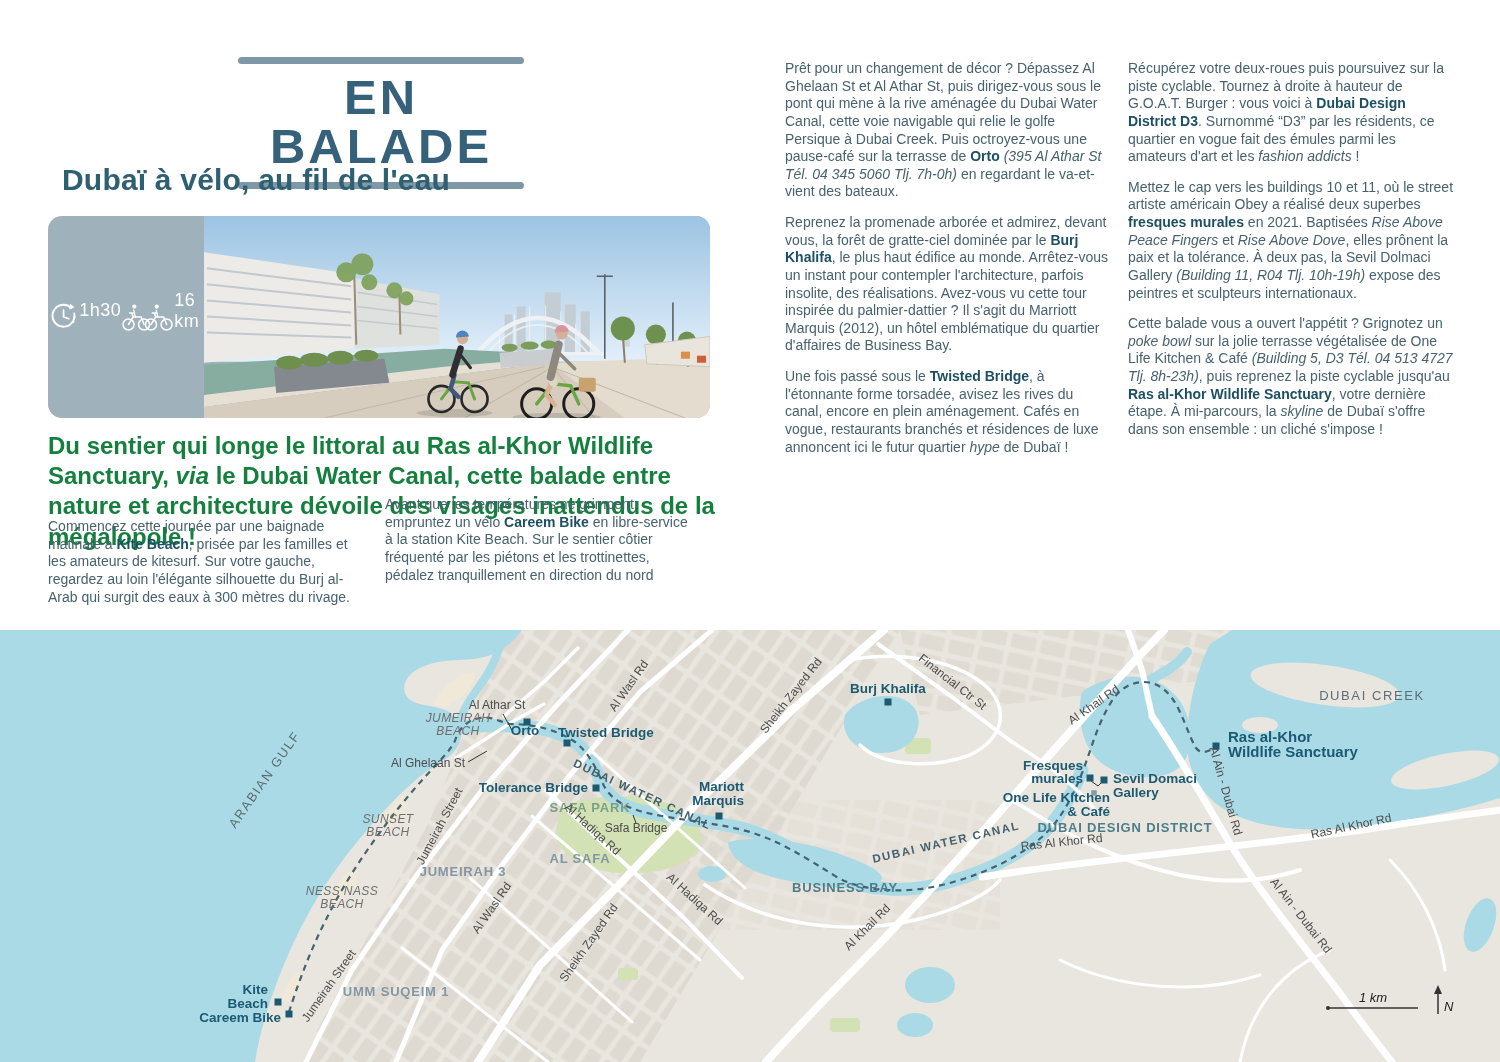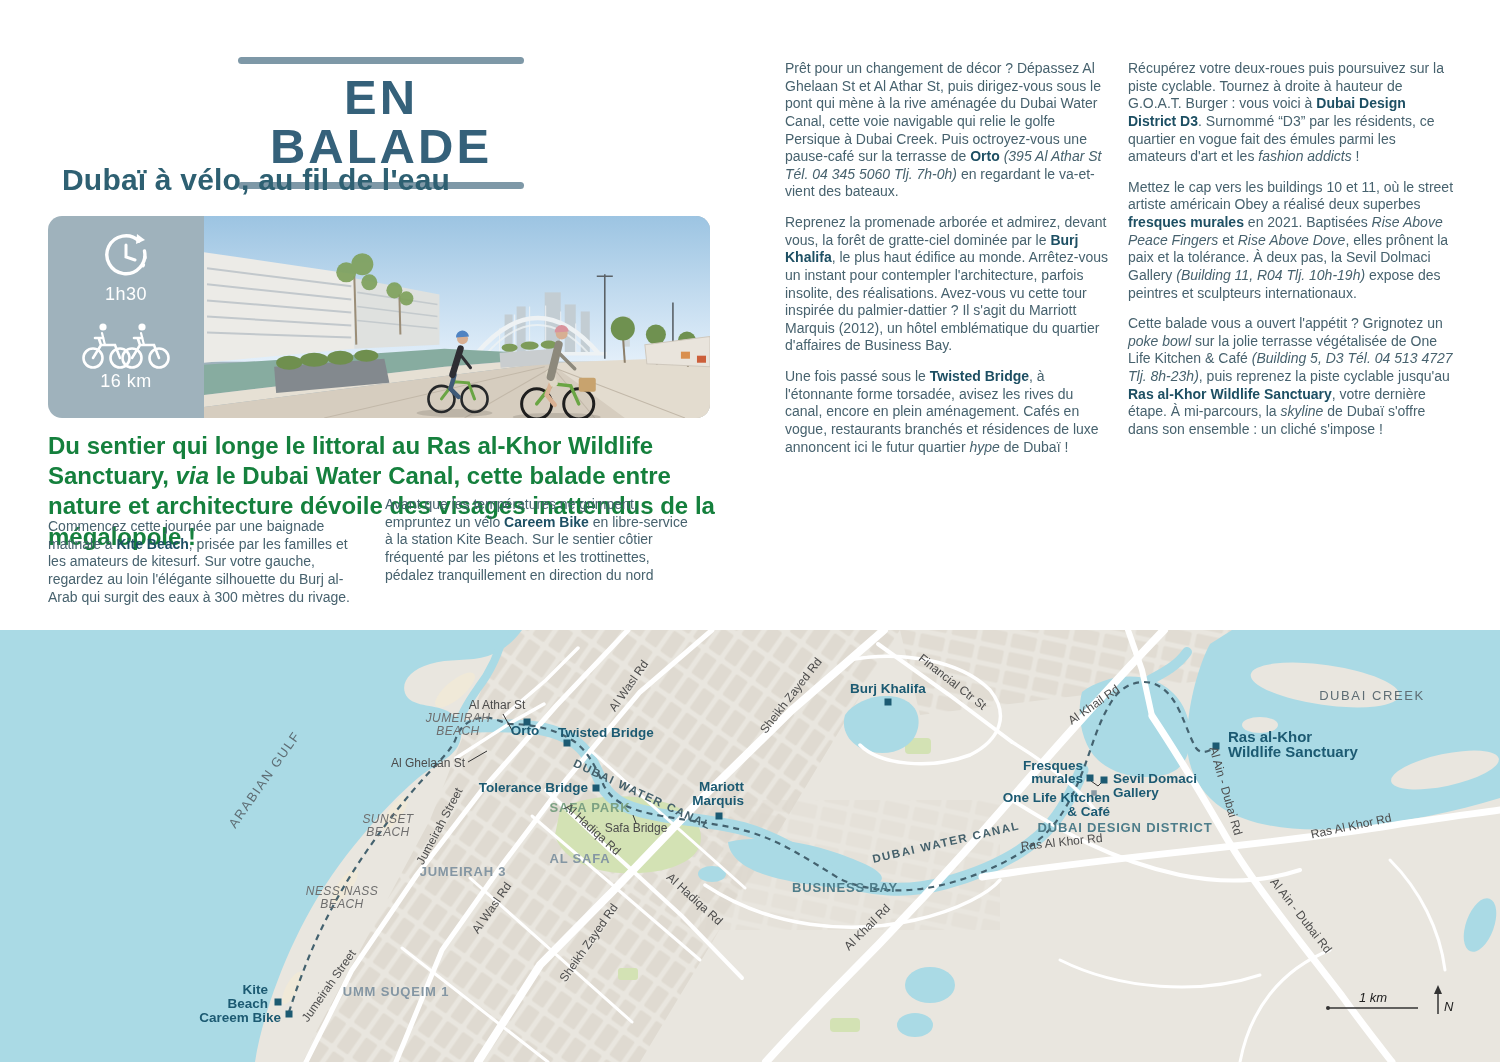--- a/index.html
+++ b/index.html
@@ -8,21 +8,21 @@
 
   
   .masthead{position:absolute;left:238px;top:57px;width:286px;text-align:center}
   .bar{height:7px;background:#7e98a7;border-radius:4px}
   .section-title{color:#35617a;font-size:49px;font-weight:bold;letter-spacing:3px;line-height:1;margin:9px 0 11px}
 
   .article-title{position:absolute;left:62px;top:163px;margin:0;font-size:30px;font-weight:bold;color:#2e6072;letter-spacing:.2px}
 
   
   .infocard{position:absolute;left:48px;top:216px;width:662px;height:202px;border-radius:14px;overflow:hidden;display:flex;background:#9fb2bc}
-  .infopanel{width:156px;color:#fff;display:flex;flex-direction:column;align-items:center;justify-content:center;gap:0;flex:none}
+  .infopanel{width:156px;color:#fff;display:flex;align-items:center;justify-content:center;gap:0;flex:none}
   .infopanel .val{font-size:18px;letter-spacing:.5px;margin-bottom:14px}
   .infopanel svg{display:block}
   .photo{flex:1;position:relative}
   .photo svg{position:absolute;inset:0;width:100%;height:100%}
 
   .intro{position:absolute;left:48px;top:431px;width:668px;font-size:24px;font-weight:bold;color:#15803d;line-height:1.26}
 
   .col{position:absolute;font-size:14px;line-height:1.26;color:#47626e}
   .col p{margin:0 0 13px}
   .col .b{font-weight:bold;color:#1d4f63}

